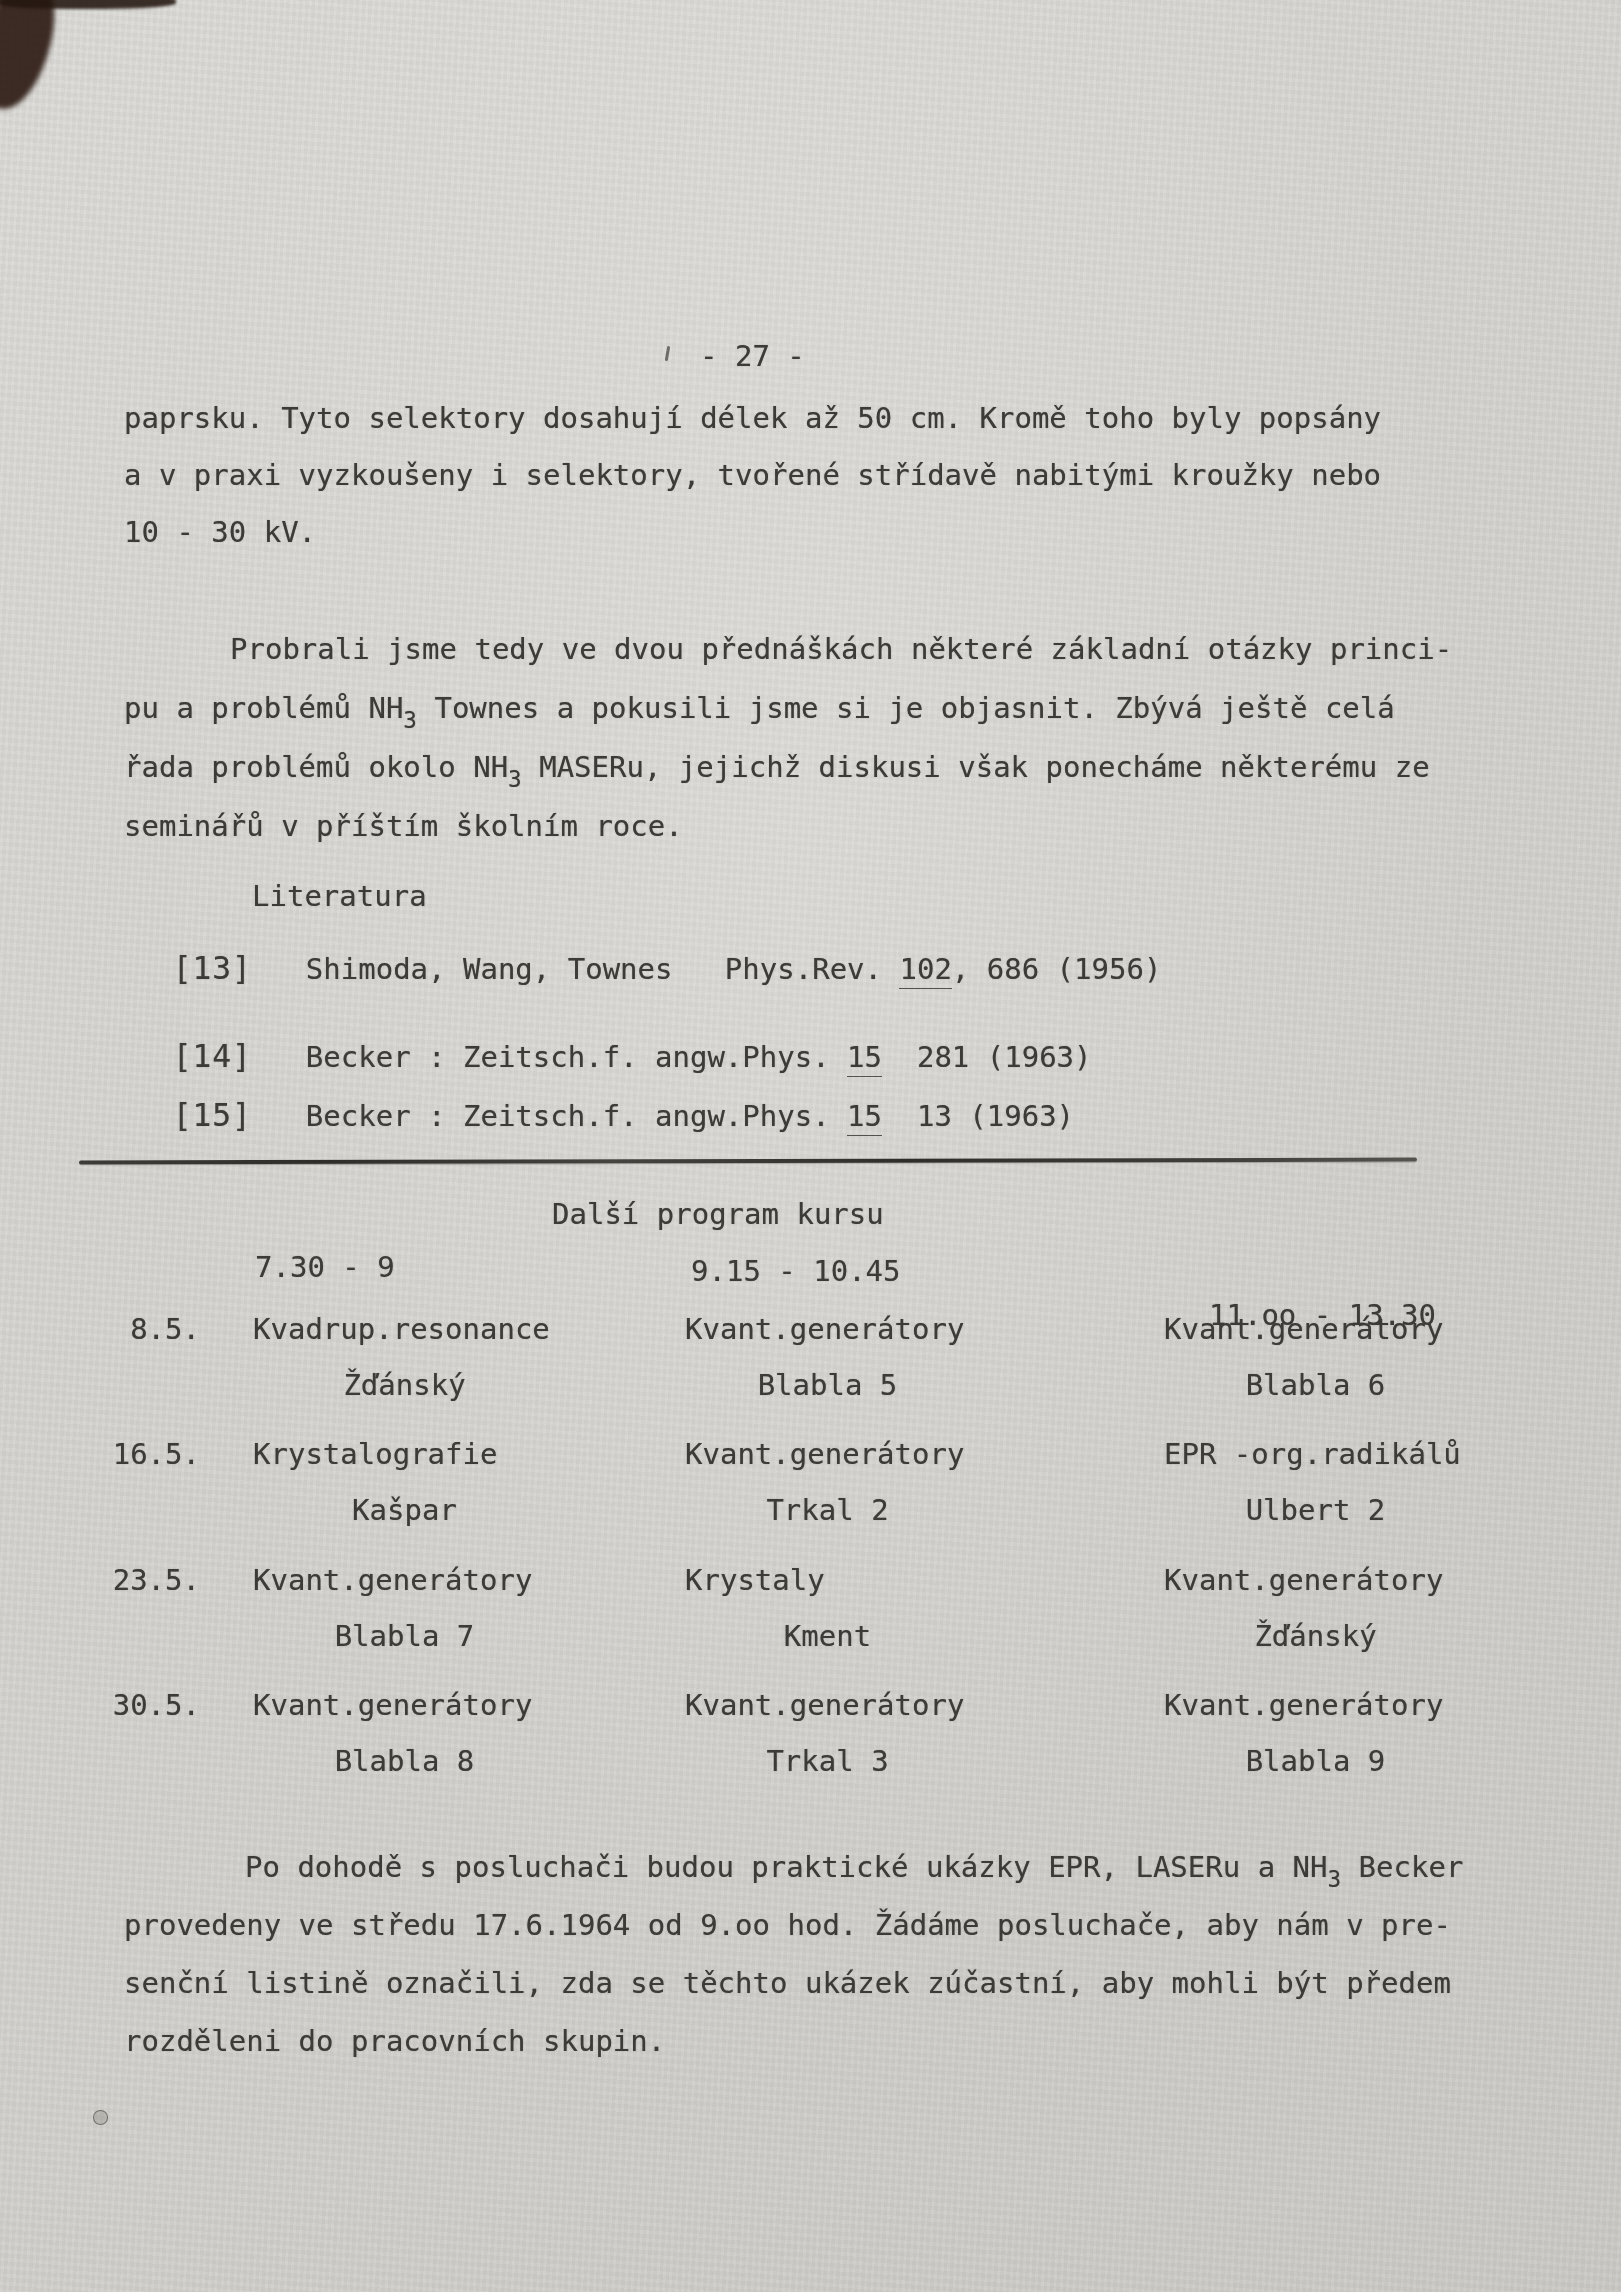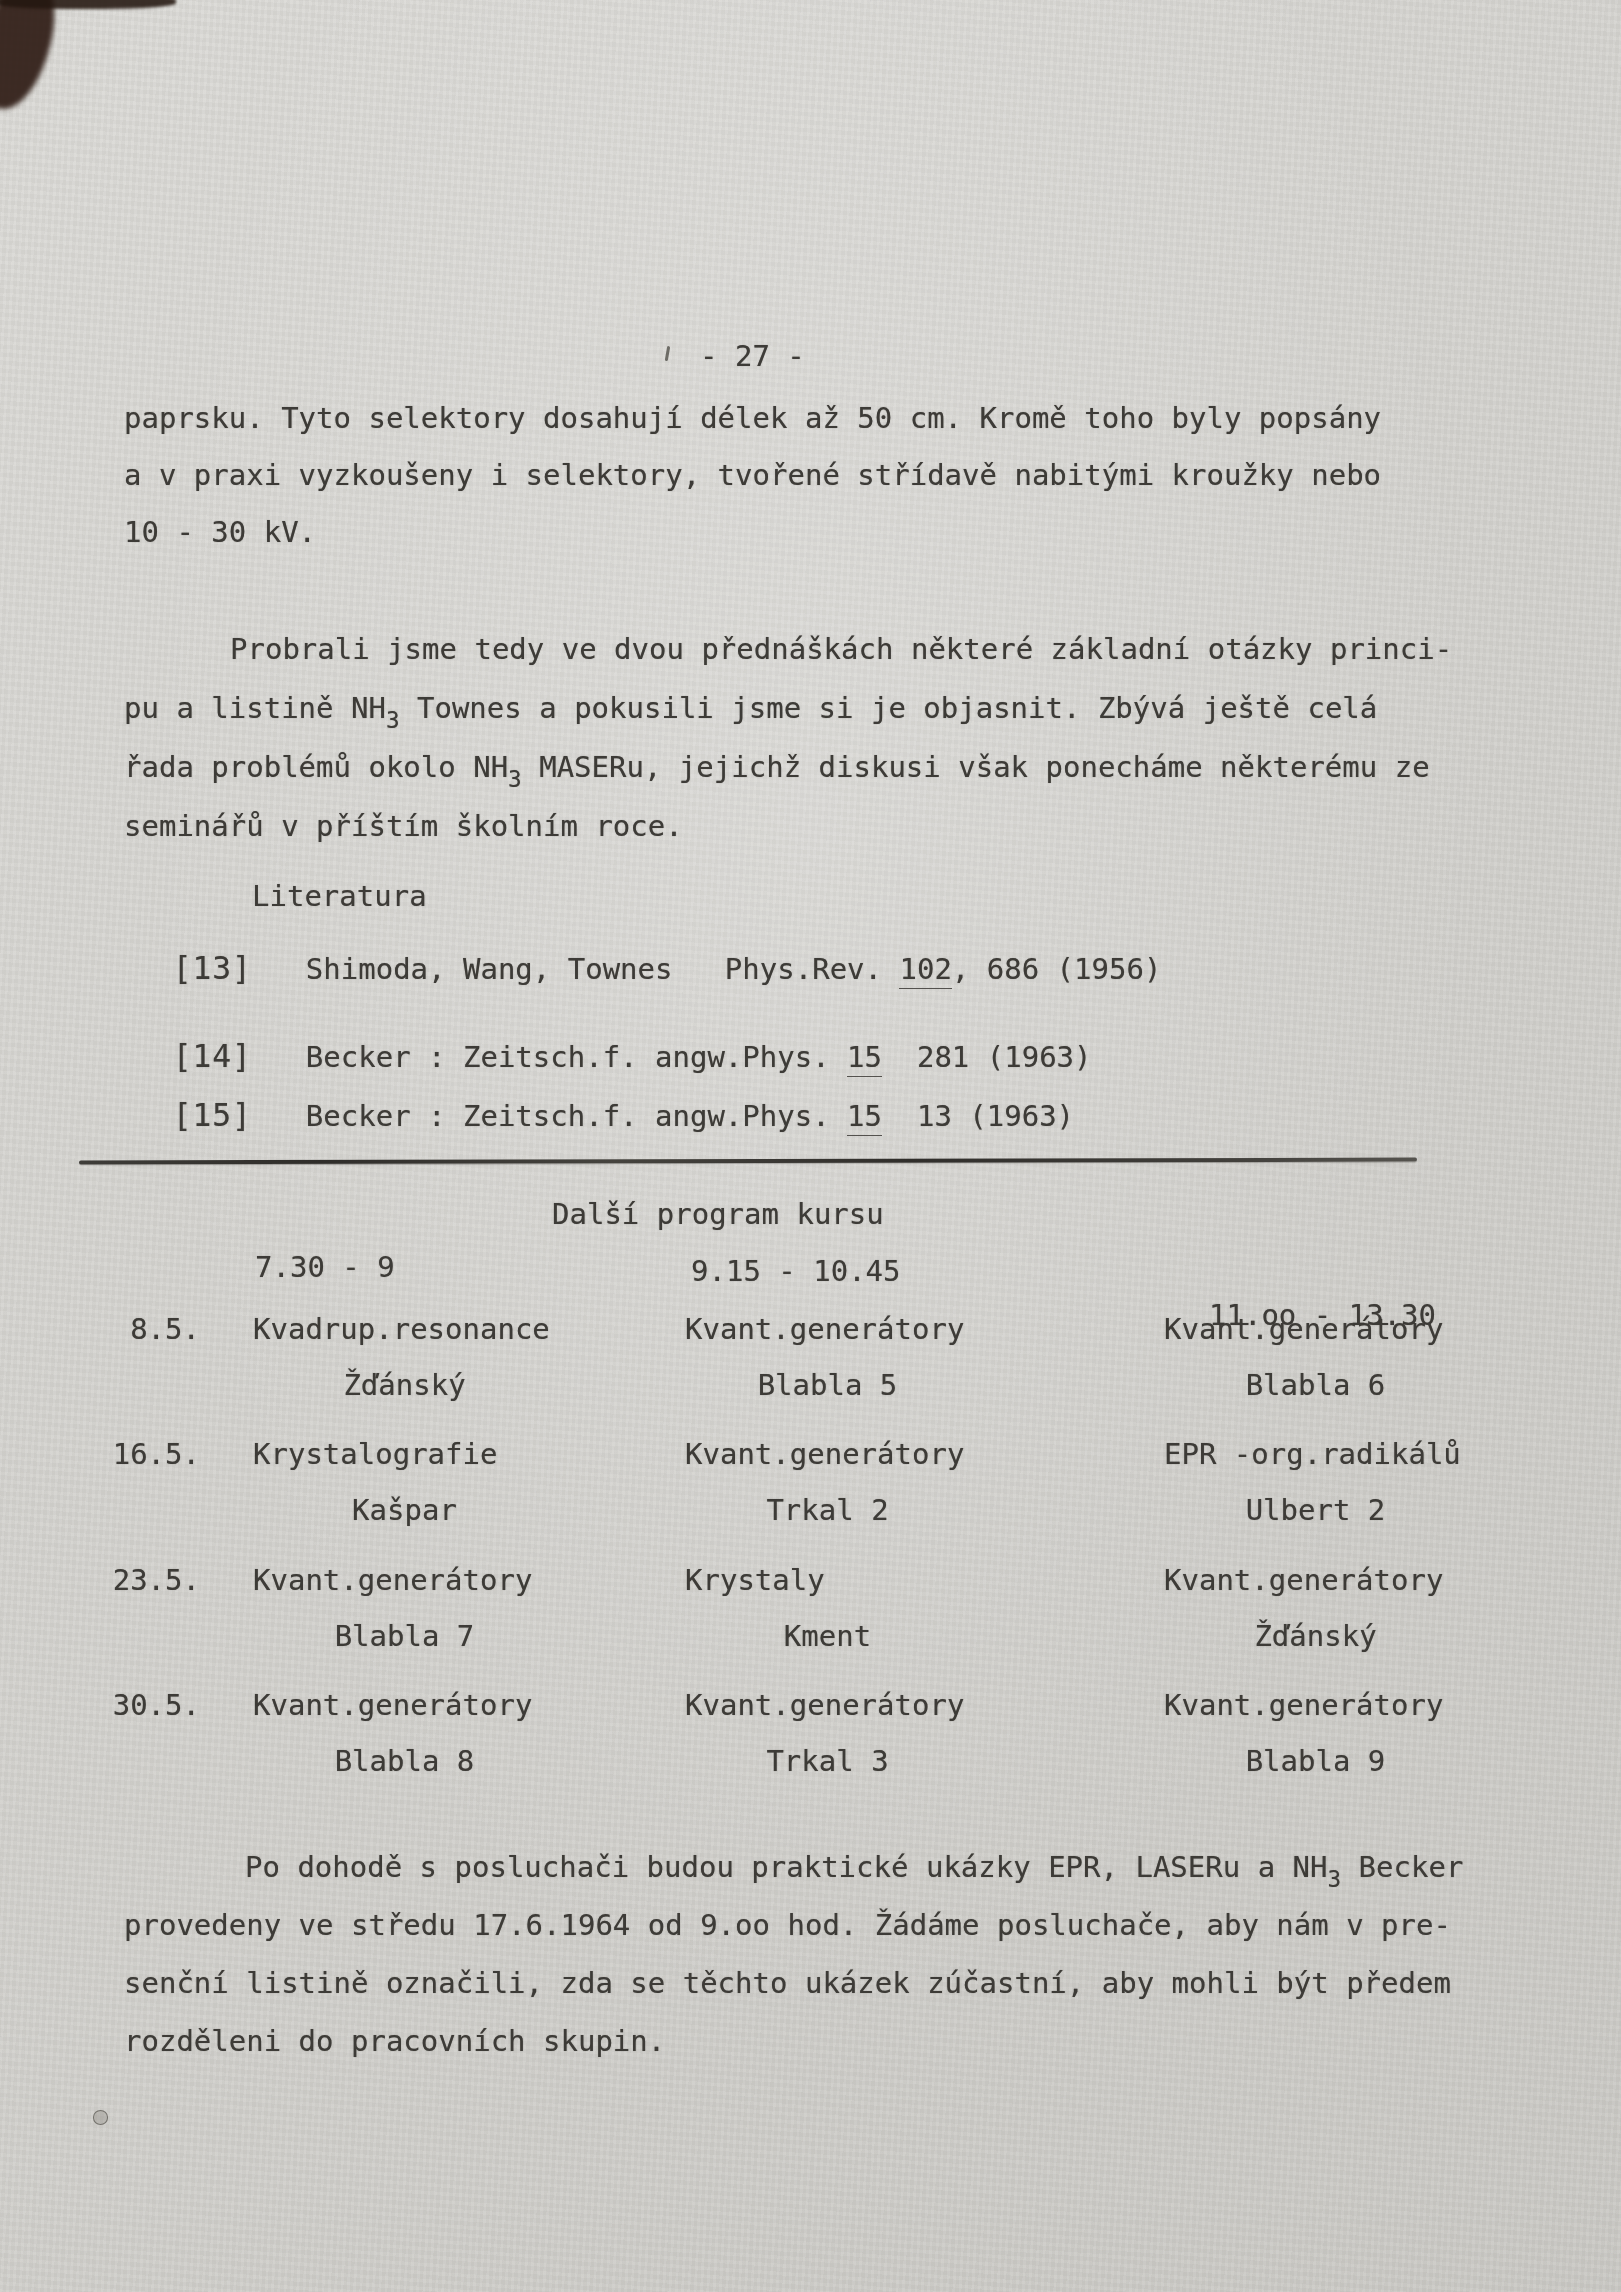--- a/index.html
+++ b/index.html
@@ -87,21 +87,21 @@
   <div id="page-number" class="abs">- 27 -</div>
 
   <div id="para1" class="para">
     <div class="line">paprsku. Tyto selektory dosahují délek až 50 cm. Kromě toho byly popsány</div>
     <div class="line">a v praxi vyzkoušeny i selektory, tvořené střídavě nabitými kroužky nebo</div>
     <div class="line">10 - 30 kV.</div>
   </div>
 
   <div id="para2" class="para">
     <div class="line indent">Probrali jsme tedy ve dvou přednáškách některé základní otázky princi-</div>
-    <div class="line"><span>pu a listině NH</span><sub class="s3">3</sub><span> Townes a pokusili jsme si je objasnit. Zbývá ještě celá</span></div>
+    <div class="line"><span>pu a problémů NH</span><sub class="s3">3</sub><span> Townes a pokusili jsme si je objasnit. Zbývá ještě celá</span></div>
     <div class="line"><span>řada problémů okolo NH</span><sub class="s3">3</sub><span> MASERu, jejichž diskusi však ponecháme některému ze</span></div>
     <div class="line">seminářů v příštím školním roce.</div>
   </div>
 
   <div id="lit-heading" class="abs">Literatura</div>
 
   <div class="ref-row" style="top:916px;">
     <span class="ref-label">[13]</span><span>Shimoda, Wang, Townes   Phys.Rev. </span><span class="vol">102</span><span>, 686 (1956)</span>
   </div>
   <div class="ref-row" style="top:1004px;">

